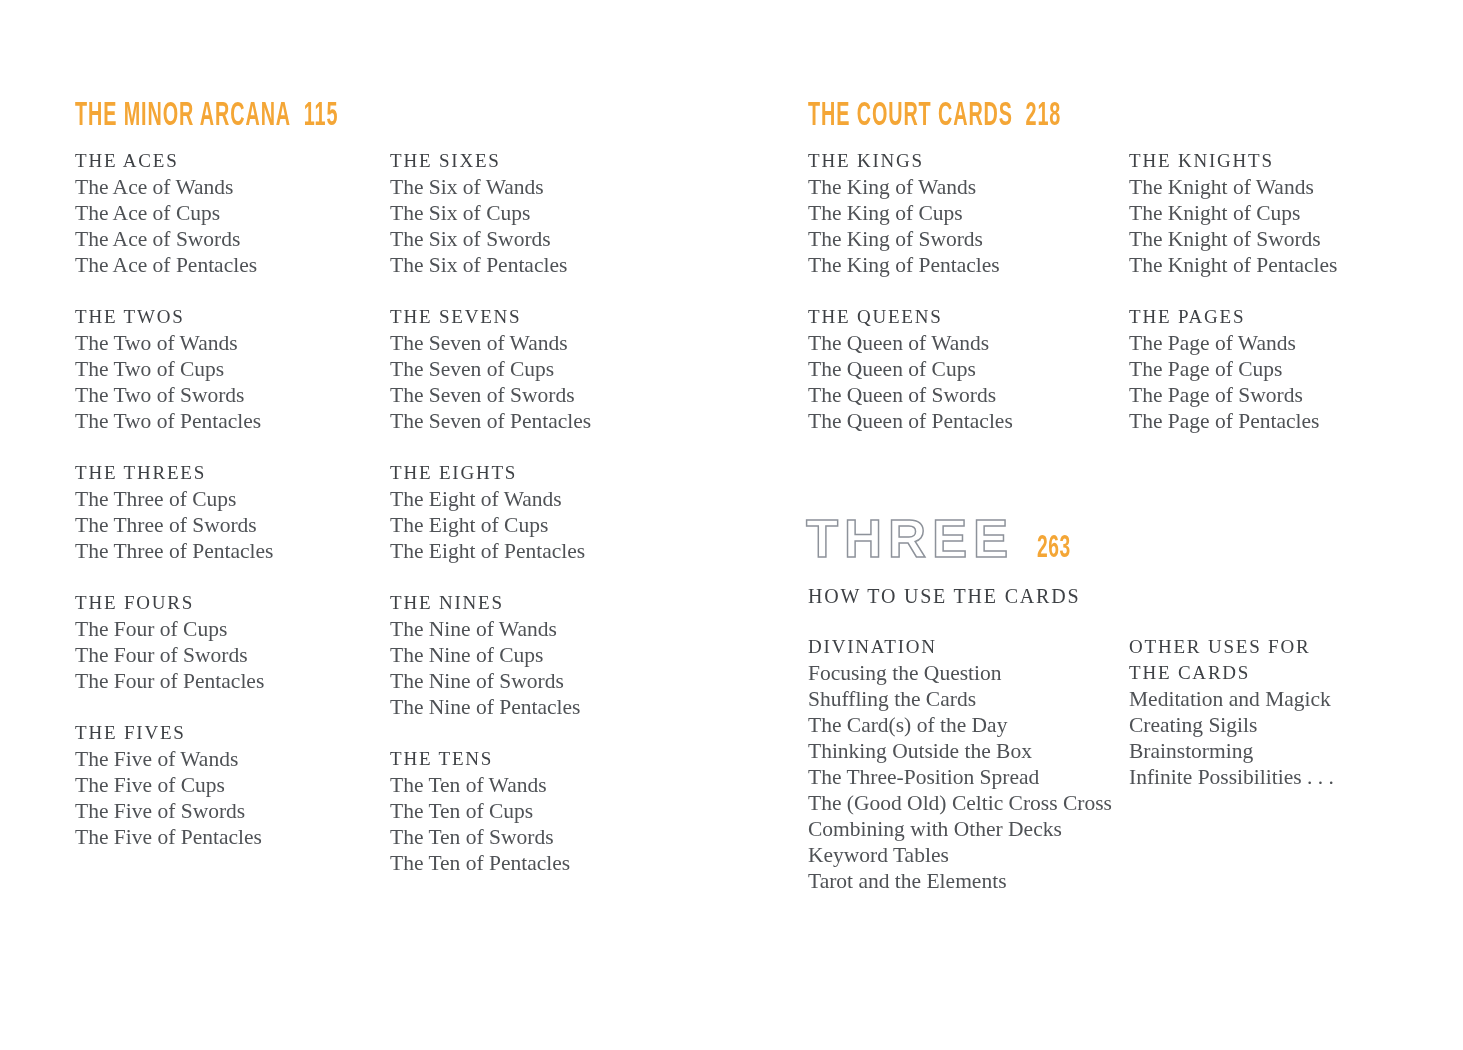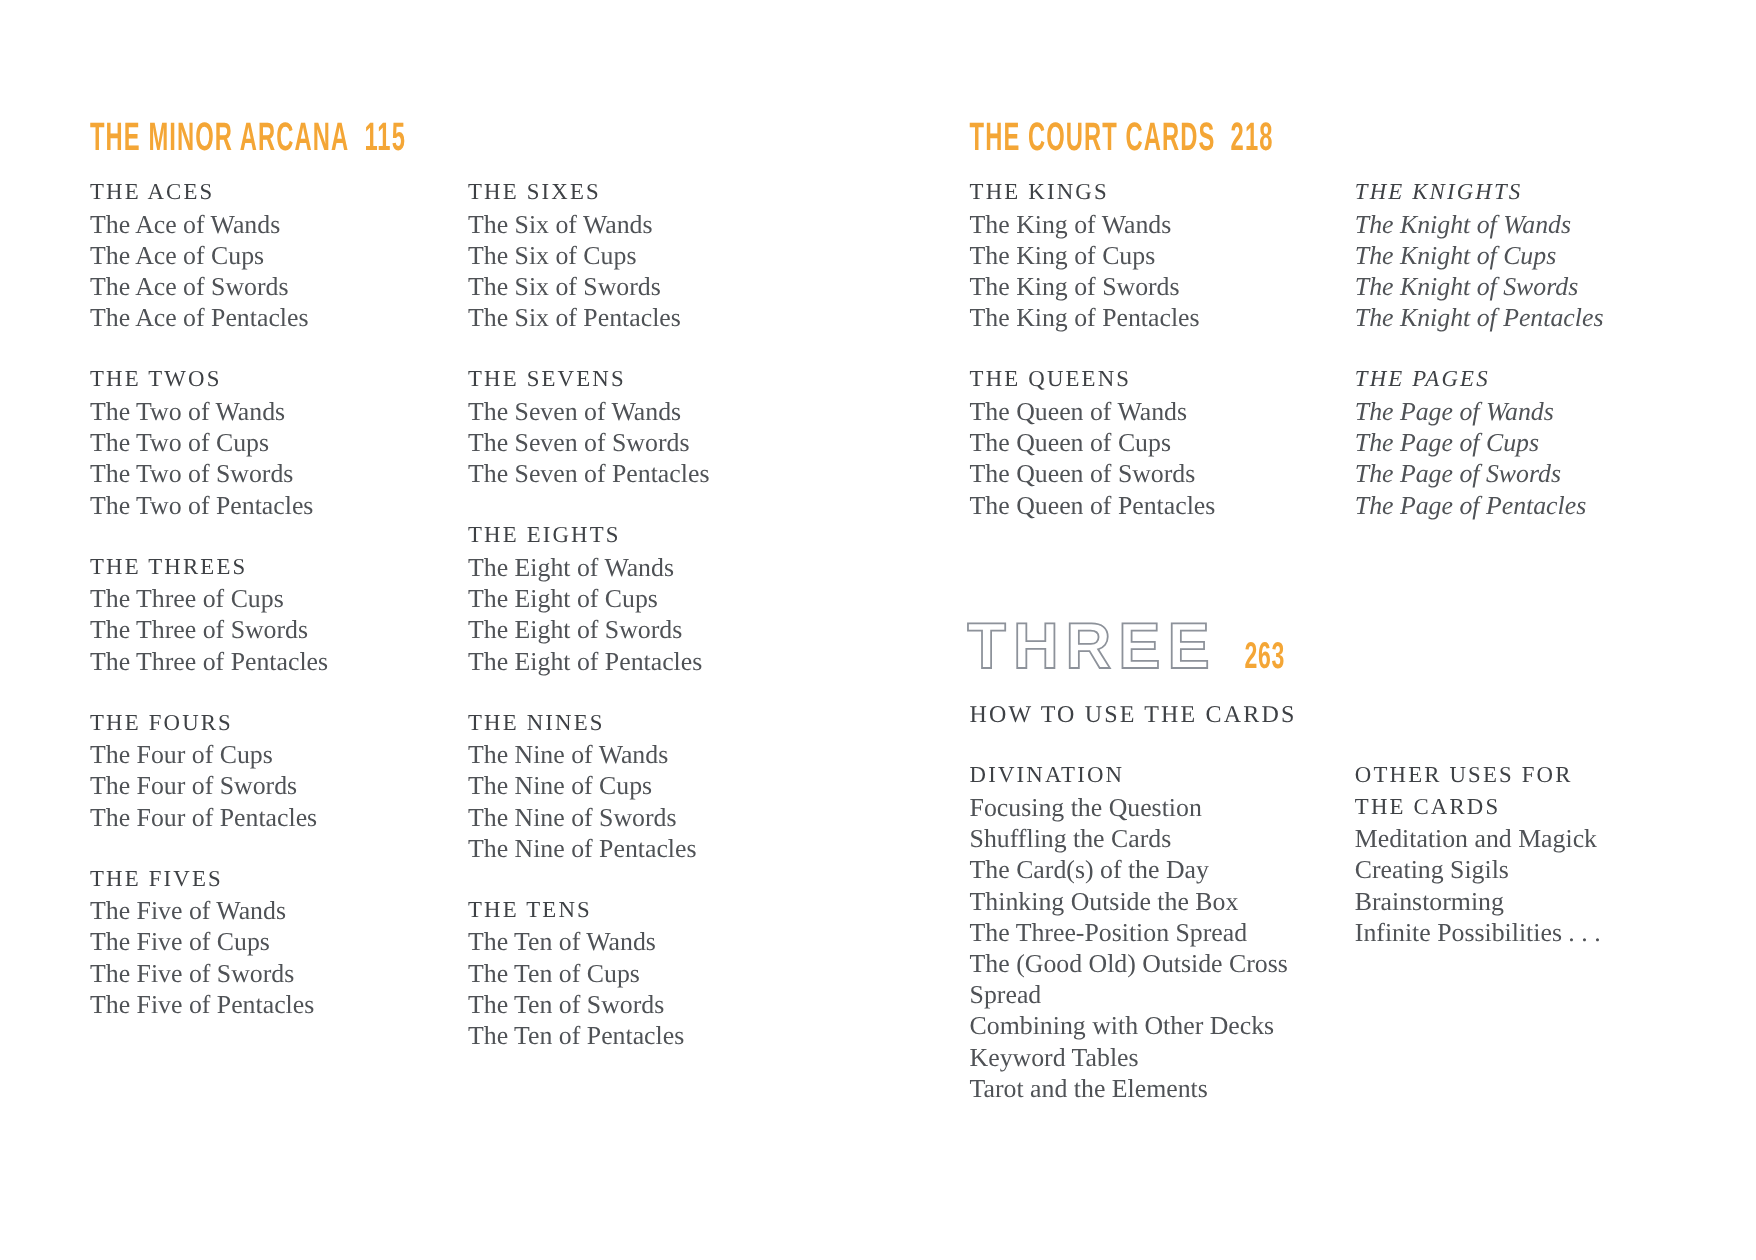--- a/index.html
+++ b/index.html
@@ -144,28 +144,28 @@
       <div class="group">
         <div class="group-header">THE SIXES</div>
         <div class="group-item">The Six of Wands</div>
         <div class="group-item">The Six of Cups</div>
         <div class="group-item">The Six of Swords</div>
         <div class="group-item">The Six of Pentacles</div>
       </div>
       <div class="group">
         <div class="group-header">THE SEVENS</div>
         <div class="group-item">The Seven of Wands</div>
+        <div class="group-item">The Seven of Cups</div>
         <div class="group-item">The Seven of Swords</div>
         <div class="group-item">The Seven of Pentacles</div>
       </div>
       <div class="group">
         <div class="group-header">THE EIGHTS</div>
         <div class="group-item">The Eight of Wands</div>
         <div class="group-item">The Eight of Cups</div>
-        <div class="group-item">The Eight of Swords</div>
         <div class="group-item">The Eight of Pentacles</div>
       </div>
       <div class="group">
         <div class="group-header">THE NINES</div>
         <div class="group-item">The Nine of Wands</div>
         <div class="group-item">The Nine of Cups</div>
         <div class="group-item">The Nine of Swords</div>
         <div class="group-item">The Nine of Pentacles</div>
       </div>
       <div class="group">
@@ -187,21 +187,21 @@
       </div>
       <div class="group">
         <div class="group-header">THE QUEENS</div>
         <div class="group-item">The Queen of Wands</div>
         <div class="group-item">The Queen of Cups</div>
         <div class="group-item">The Queen of Swords</div>
         <div class="group-item">The Queen of Pentacles</div>
       </div>
     </div>
 
-  <div class="toc-col" style="left:1129px; top:148px; width:320px;font-style:italic;">
+  <div class="toc-col" style="left:1129px; top:148px; width:320px;">
       <div class="group">
         <div class="group-header">THE KNIGHTS</div>
         <div class="group-item">The Knight of Wands</div>
         <div class="group-item">The Knight of Cups</div>
         <div class="group-item">The Knight of Swords</div>
         <div class="group-item">The Knight of Pentacles</div>
       </div>
       <div class="group">
         <div class="group-header">THE PAGES</div>
         <div class="group-item">The Page of Wands</div>
@@ -221,21 +221,21 @@
   <div class="chapter-subtitle">HOW TO USE THE CARDS</div>
 
   <div class="toc-col" style="left:808px; top:634px; width:330px;">
       <div class="group">
         <div class="group-header">DIVINATION</div>
         <div class="group-item">Focusing the Question</div>
         <div class="group-item">Shuffling the Cards</div>
         <div class="group-item">The Card(s) of the Day</div>
         <div class="group-item">Thinking Outside the Box</div>
         <div class="group-item">The Three-Position Spread</div>
-        <div class="group-item">The (Good Old) Outside Cross Spread</div>
+        <div class="group-item">The (Good Old) Celtic Cross Cross</div>
         <div class="group-item">Combining with Other Decks</div>
         <div class="group-item">Keyword Tables</div>
         <div class="group-item">Tarot and the Elements</div>
       </div>
     </div>
 
   <div class="toc-col" style="left:1129px; top:634px; width:212px;">
       <div class="group">
         <div class="group-header">OTHER USES FOR THE CARDS</div>
         <div class="group-item">Meditation and Magick</div>

